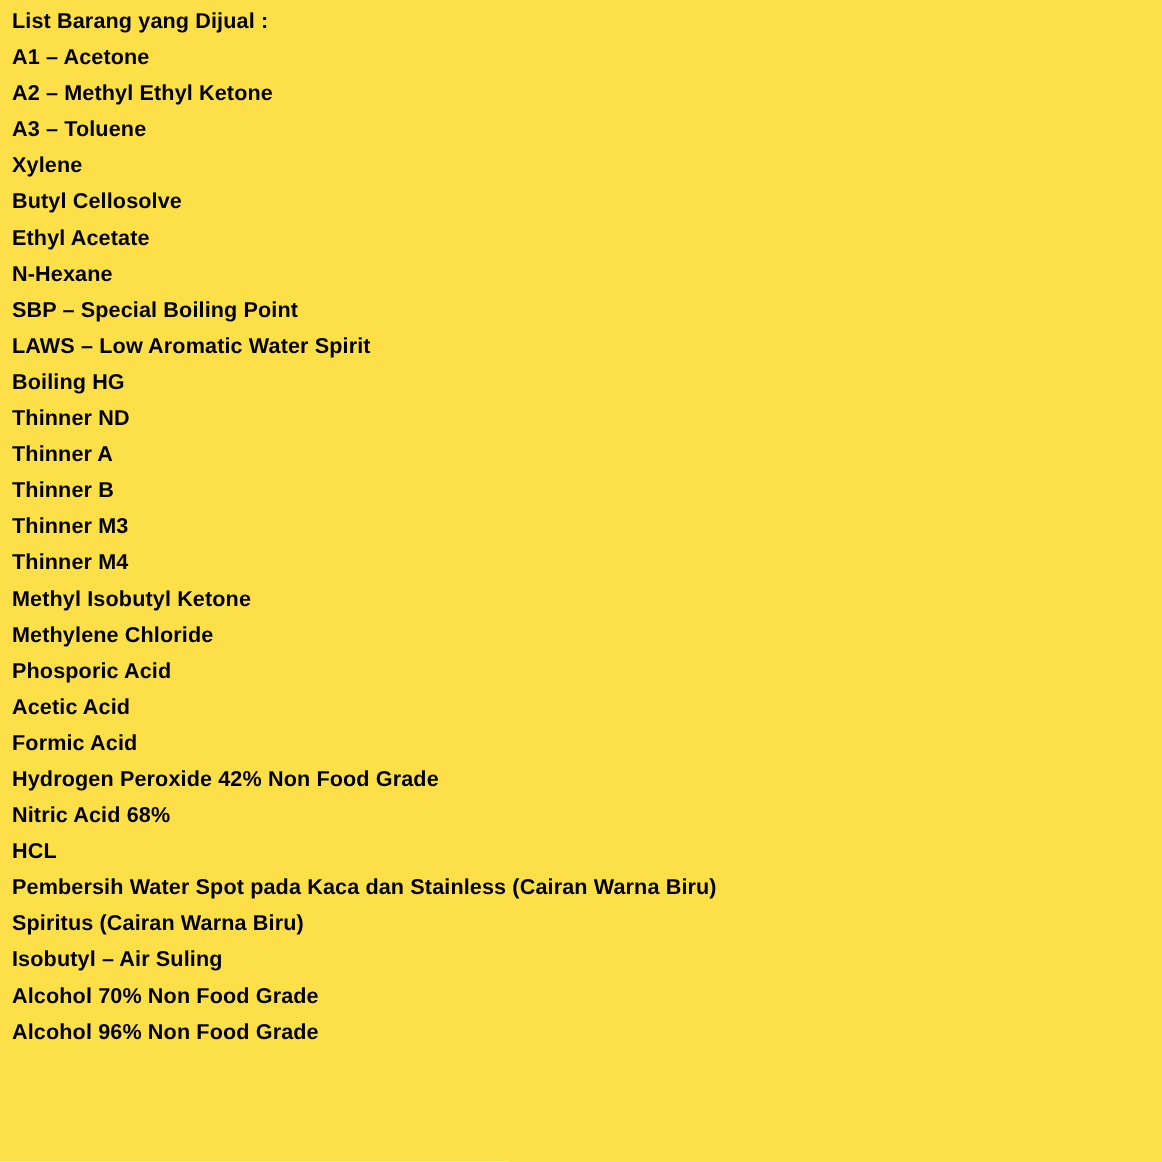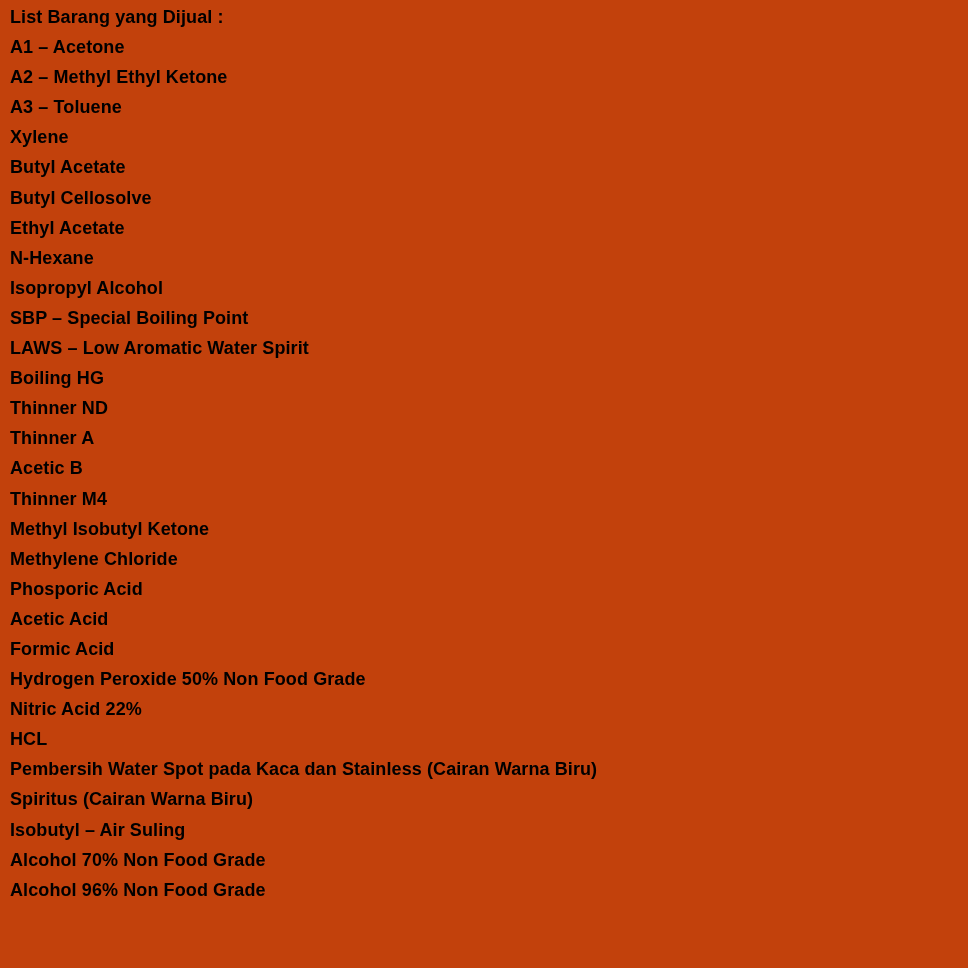--- a/index.html
+++ b/index.html
@@ -8,21 +8,21 @@
     height: 968px;
     background: #ffffff;
     overflow: hidden;
   }
   body {
     font-family: "Liberation Sans", sans-serif;
   }
   .page {
     width: 968px;
     height: 968px;
-    background: #c2410c;
+    background: #fde047;
     padding: 2px 10px 0 10px;
   }
   .line {
     font-size: 18px;
     font-weight: 700;
     color: #000000;
     line-height: 30.1px;
     white-space: nowrap;
     letter-spacing: 0.1px;
   }
@@ -30,39 +30,38 @@
 </head>
 <body>
 
 <div class="page">
   <div class="line">List Barang yang Dijual :</div>
   <div id="list-container">
       <div class="line">A1 – Acetone</div>
       <div class="line">A2 – Methyl Ethyl Ketone</div>
       <div class="line">A3 – Toluene</div>
       <div class="line">Xylene</div>
-      <div class="line">Butyl Acetate</div>
       <div class="line">Butyl Cellosolve</div>
       <div class="line">Ethyl Acetate</div>
       <div class="line">N-Hexane</div>
-      <div class="line">Isopropyl Alcohol</div>
       <div class="line">SBP – Special Boiling Point</div>
       <div class="line">LAWS – Low Aromatic Water Spirit</div>
       <div class="line">Boiling HG</div>
       <div class="line">Thinner ND</div>
       <div class="line">Thinner A</div>
-      <div class="line">Acetic B</div>
+      <div class="line">Thinner B</div>
+      <div class="line">Thinner M3</div>
       <div class="line">Thinner M4</div>
       <div class="line">Methyl Isobutyl Ketone</div>
       <div class="line">Methylene Chloride</div>
       <div class="line">Phosporic Acid</div>
       <div class="line">Acetic Acid</div>
       <div class="line">Formic Acid</div>
-      <div class="line">Hydrogen Peroxide 50% Non Food Grade</div>
-      <div class="line">Nitric Acid 22%</div>
+      <div class="line">Hydrogen Peroxide 42% Non Food Grade</div>
+      <div class="line">Nitric Acid 68%</div>
       <div class="line">HCL</div>
       <div class="line">Pembersih Water Spot pada Kaca dan Stainless (Cairan Warna Biru)</div>
       <div class="line">Spiritus (Cairan Warna Biru)</div>
       <div class="line">Isobutyl – Air Suling</div>
       <div class="line">Alcohol 70% Non Food Grade</div>
       <div class="line">Alcohol 96% Non Food Grade</div>
     </div>
 </div>
 
 </body></html>

